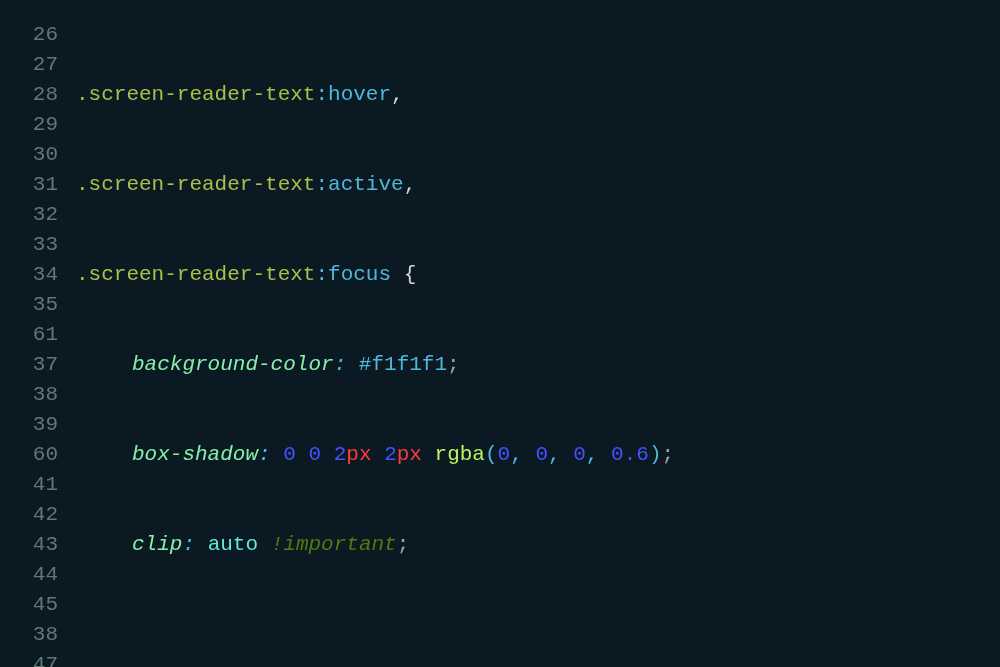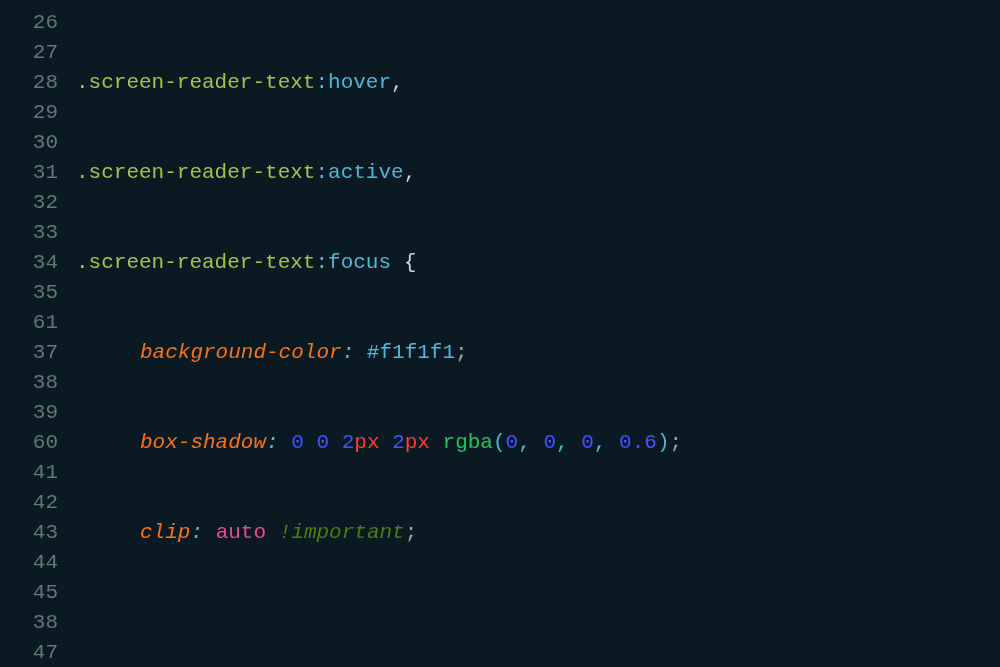--- a/index.html
+++ b/index.html
@@ -8,21 +8,21 @@
       height: 667px;
       background: #0a1922;
       font-family: Menlo, Monaco, Consolas, "Courier New", monospace;
       font-size: 21px;
       line-height: 30px;
       overflow: hidden;
     }
     .editor {
       display: flex;
       height: 100%;
-      padding-top: 8px;
+      padding-top: 20px;
     }
     .gutter {
       width: 76px;
       text-align: right;
       padding-right: 18px;
       color: #5f7a72;
       user-select: none;
       flex: 0 0 auto;
     }
     .gutter div { height: 30px; }
@@ -31,30 +31,30 @@
       white-space: pre;
       color: #c6ccd1;
     }
     .code div { height: 30px; }
 
     
     .sel-class     { color: #a7c24a; }           
     .sel-pseudo    { color: #4fb8da; }           
     .comma         { color: #cfd3d6; }
     .brace         { color: #d2d6d9; }
-    .prop          { color: #f97316; font-style: italic; margin-left: 8px; }
+    .prop          { color: #86efac; font-style: italic; }
     .colon         { color: #4fb8da; font-style: italic; }
     .semi          { color: #9ba3a8; }
     .hex           { color: #4fb8da; }
     .num           { color: #4453ff; }           
     .unit          { color: #ff3a3a; }           
-    .func          { color: #22c55e; }           
+    .func          { color: #bef264; }           
     .paren         { color: #4fb8da; }
     .argsep        { color: #4fb8da; }
-    .kw-auto       { color: #ec4899; }
+    .kw-auto       { color: #5eead4; }
     .important     { color: #4d7c0f; font-style: italic; }
 
     .indent1 { display: inline-block; width: 56px; }
   </style>
 </head>
 <body>
 
 <div class="editor">
   <div class="gutter">
     <div>26</div>

